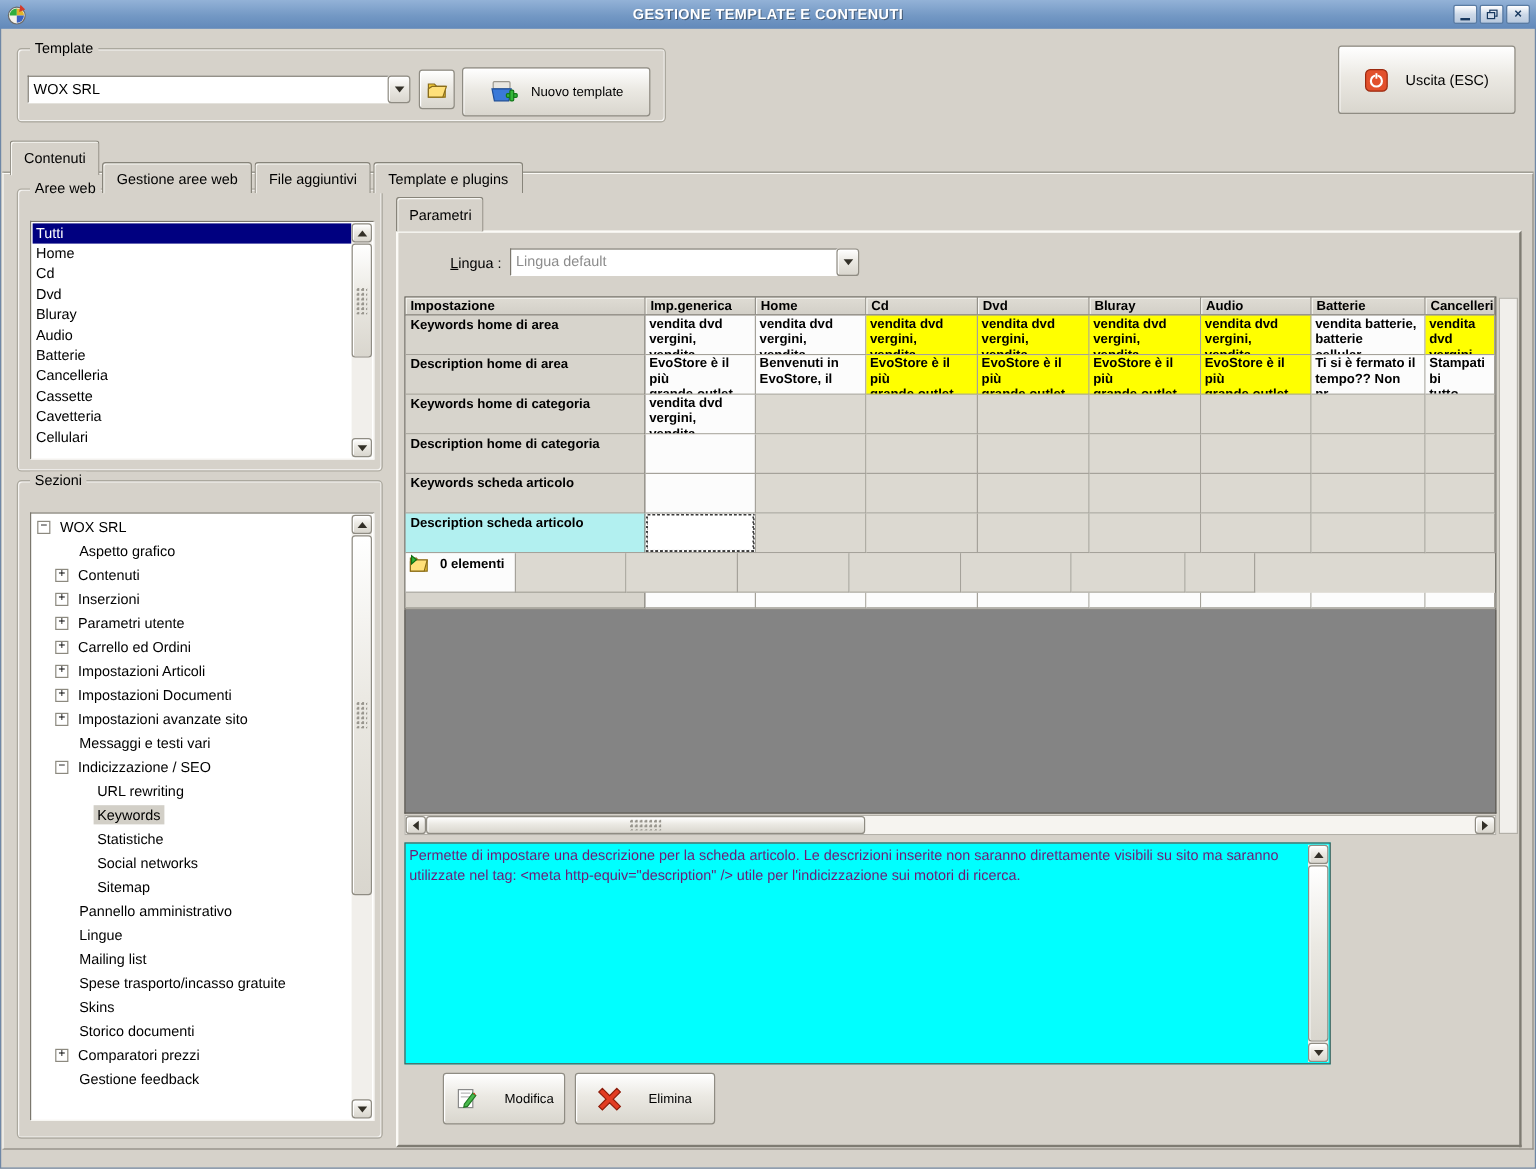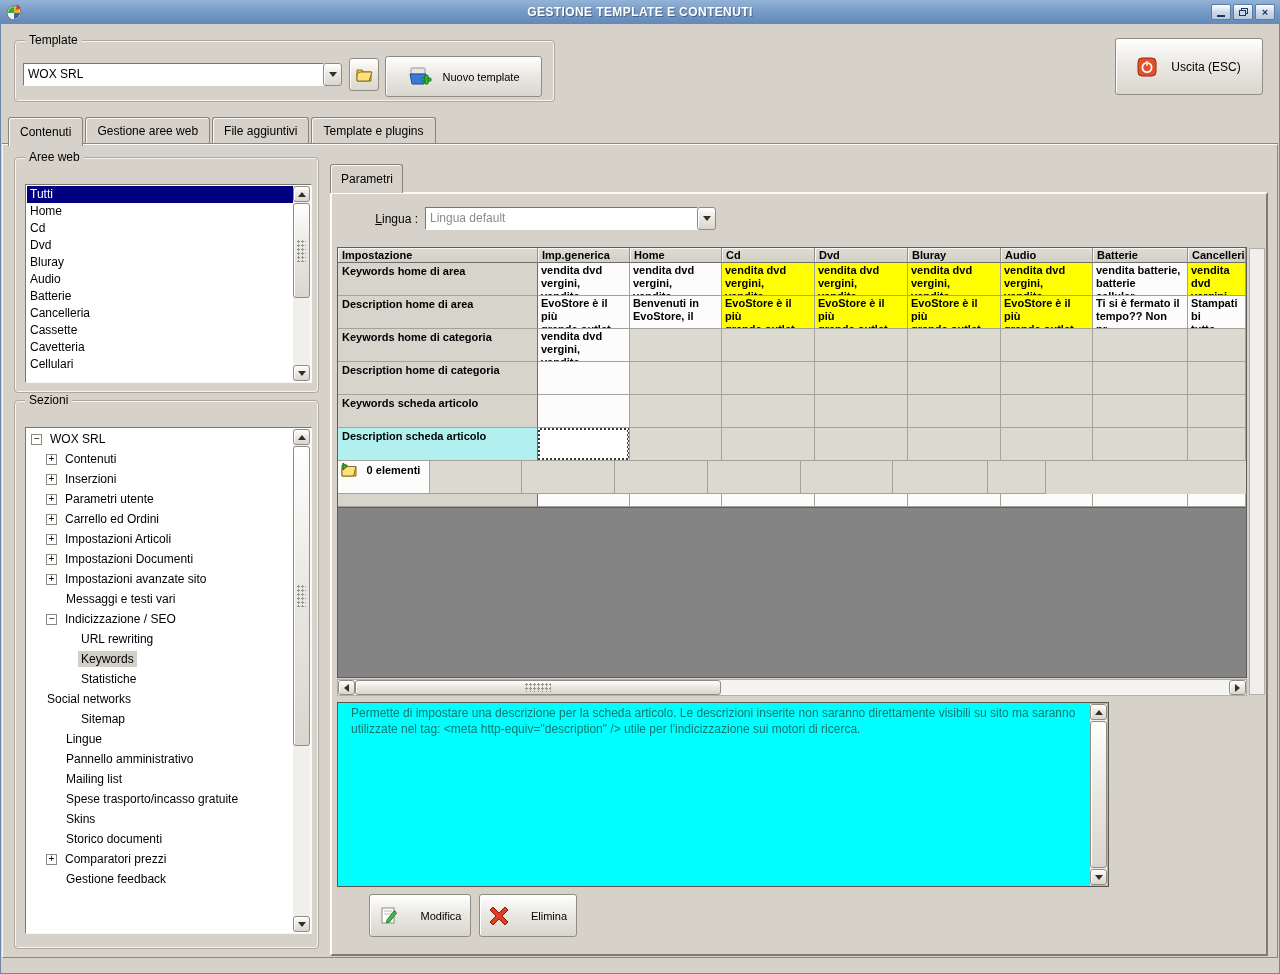--- a/index.html
+++ b/index.html
@@ -46,21 +46,21 @@
   #btn-folder { position:absolute; left:334px; top:17px; width:30px; height:33px; display:flex; align-items:center; justify-content:center; }
   #btn-new { position:absolute; left:370px; top:15px; width:157px; height:41px; display:flex; align-items:center; justify-content:center; gap:9px; font-size:11px; }
   #btn-exit { position:absolute; left:1115px; top:38px; width:148px; height:57px; display:flex; align-items:center; justify-content:center; gap:14px; font-size:12px; }
 
   
   #tabpage { position:absolute; left:2px; top:144px; width:1276px; height:814px;
     border-top:1px solid #fbfaf6; border-left:1px solid #fbfaf6; border-right:1px solid #8a877e; border-bottom:1px solid #8a877e;
     box-shadow: 0 -1px 0 #8a877e; }
   #main-tabs { position:absolute; left:8px; top:117px; height:28px; display:flex; z-index:3; }
   .tab { padding:6px 11px 5px; font-size:12px; background:#d6d2ca; border:1px solid #87847a; border-bottom:none;
-    border-radius:3px 3px 0 0; margin-right:2px; box-shadow:inset 1px 1px 0 #f8f7f3; height:26px; margin-top:0; }
+    border-radius:3px 3px 0 0; margin-right:2px; box-shadow:inset 1px 1px 0 #f8f7f3; height:26px; margin-top:18px; }
   .tab.active { height:29px; margin-top:0; z-index:4; position:relative; padding-top:7px; }
 
   
   #grp-areeweb { left:14px; top:157px; width:305px; height:236px; }
   #areeweb-list { position:absolute; left:10px; top:26px; width:287px; height:199px; }
   .list-inner { position:absolute; left:1px; top:1px; right:18px; bottom:1px; overflow:hidden; background:#fff; }
   .list-item { height:17px; line-height:17px; padding-left:3px; font-size:12px; white-space:nowrap; }
   .list-item.selected { background:#000080; color:#fff; }
 
   .scroll-v { position:absolute; top:1px; right:1px; bottom:1px; width:17px; background:#f1efeb; }
@@ -111,27 +111,27 @@
   .ants .in { width:100%; height:100%; background:#fff; }
   .cell-flex { display:flex; align-items:flex-start; gap:4px; }
   .cell-flex .txt { flex:1; text-align:center; padding-top:2px; }
 
   #grid-void { position:absolute; left:5px; top:314px; width:910px; height:170px; background:#848484; border:1px solid #605d55; border-top:none; }
   #grid-hscroll { left:5px; top:485px; width:910px; height:17px; border:1px solid #b3b0a8; }
   #grid-vtrack { position:absolute; left:917px; top:54px; width:16px; height:447px; background:#f1efeb; border:1px solid #b3b0a8; }
 
   
   #infobox { position:absolute; left:5px; top:508px; width:772px; height:185px; background:#00ffff; border:1px solid #5a574f; }
-  #infobox .text { position:absolute; left:3px; top:2px; right:22px; bottom:3px; font-size:12px; line-height:16px; color:#0f766e; overflow:hidden;margin-left:10px; }
+  #infobox .text { position:absolute; left:3px; top:2px; right:22px; bottom:3px; font-size:12px; line-height:16px; color:#701a75; overflow:hidden; }
   #infobox .scroll-v { top:1px; right:1px; bottom:1px; background:#efedе9; }
 
   
   .foot-btn { position:absolute; top:700px; height:43px; display:flex; align-items:center; justify-content:center; gap:22px; font-size:11px;margin-left:32px; }
   #btn-modifica { left:5px; width:102px; }
-  #btn-elimina { left:115px; width:98px; }
+  #btn-elimina { left:115px; width:117px; }
 
   .icon16 { width:18px; height:18px; flex:none; }
 </style>
 </head>
 <body>
 
 <div id="window">
 
   <div id="titlebar">
     <svg class="appicon" viewBox="0 0 18 18">
@@ -233,20 +233,24 @@
 
   <div class="groupbox" id="grp-sezioni">
     <span class="legend">Sezioni</span>
     <div class="sunken" id="sezioni-tree">
       <div class="tree-inner">
           <div class="tree-row" style="padding-left: 4px;">
             <span class="tree-glyph">−</span>
             <span class="tree-label">WOX SRL</span>
           </div>
           <div class="tree-row" style="padding-left: 19px;">
+            <span style="width: 17px; flex: 0 0 auto;"></span>
+            <span class="tree-label">Aspetto grafico</span>
+          </div>
+          <div class="tree-row" style="padding-left: 19px;">
             <span class="tree-glyph">+</span>
             <span class="tree-label">Contenuti</span>
           </div>
           <div class="tree-row" style="padding-left: 19px;">
             <span class="tree-glyph">+</span>
             <span class="tree-label">Inserzioni</span>
           </div>
           <div class="tree-row" style="padding-left: 19px;">
             <span class="tree-glyph">+</span>
             <span class="tree-label">Parametri utente</span>
@@ -280,35 +284,35 @@
             <span class="tree-label">URL rewriting</span>
           </div>
           <div class="tree-row" style="padding-left: 34px;">
             <span style="width: 17px; flex: 0 0 auto;"></span>
             <span class="tree-label selected">Keywords</span>
           </div>
           <div class="tree-row" style="padding-left: 34px;">
             <span style="width: 17px; flex: 0 0 auto;"></span>
             <span class="tree-label">Statistiche</span>
           </div>
-          <div class="tree-row" style="">
+          <div class="tree-row" style="padding-left: 34px;">
             <span style="width: 17px; flex: 0 0 auto;"></span>
             <span class="tree-label">Social networks</span>
           </div>
           <div class="tree-row" style="padding-left: 34px;">
             <span style="width: 17px; flex: 0 0 auto;"></span>
             <span class="tree-label">Sitemap</span>
           </div>
           <div class="tree-row" style="padding-left: 19px;">
             <span style="width: 17px; flex: 0 0 auto;"></span>
+            <span class="tree-label">Pannello amministrativo</span>
+          </div>
+          <div class="tree-row" style="padding-left: 19px;">
+            <span style="width: 17px; flex: 0 0 auto;"></span>
             <span class="tree-label">Lingue</span>
-          </div>
-          <div class="tree-row" style="padding-left: 19px;">
-            <span style="width: 17px; flex: 0 0 auto;"></span>
-            <span class="tree-label">Pannello amministrativo</span>
           </div>
           <div class="tree-row" style="padding-left: 19px;">
             <span style="width: 17px; flex: 0 0 auto;"></span>
             <span class="tree-label">Mailing list</span>
           </div>
           <div class="tree-row" style="padding-left: 19px;">
             <span style="width: 17px; flex: 0 0 auto;"></span>
             <span class="tree-label">Spese trasporto/incasso gratuite</span>
           </div>
           <div class="tree-row" style="padding-left: 19px;">

